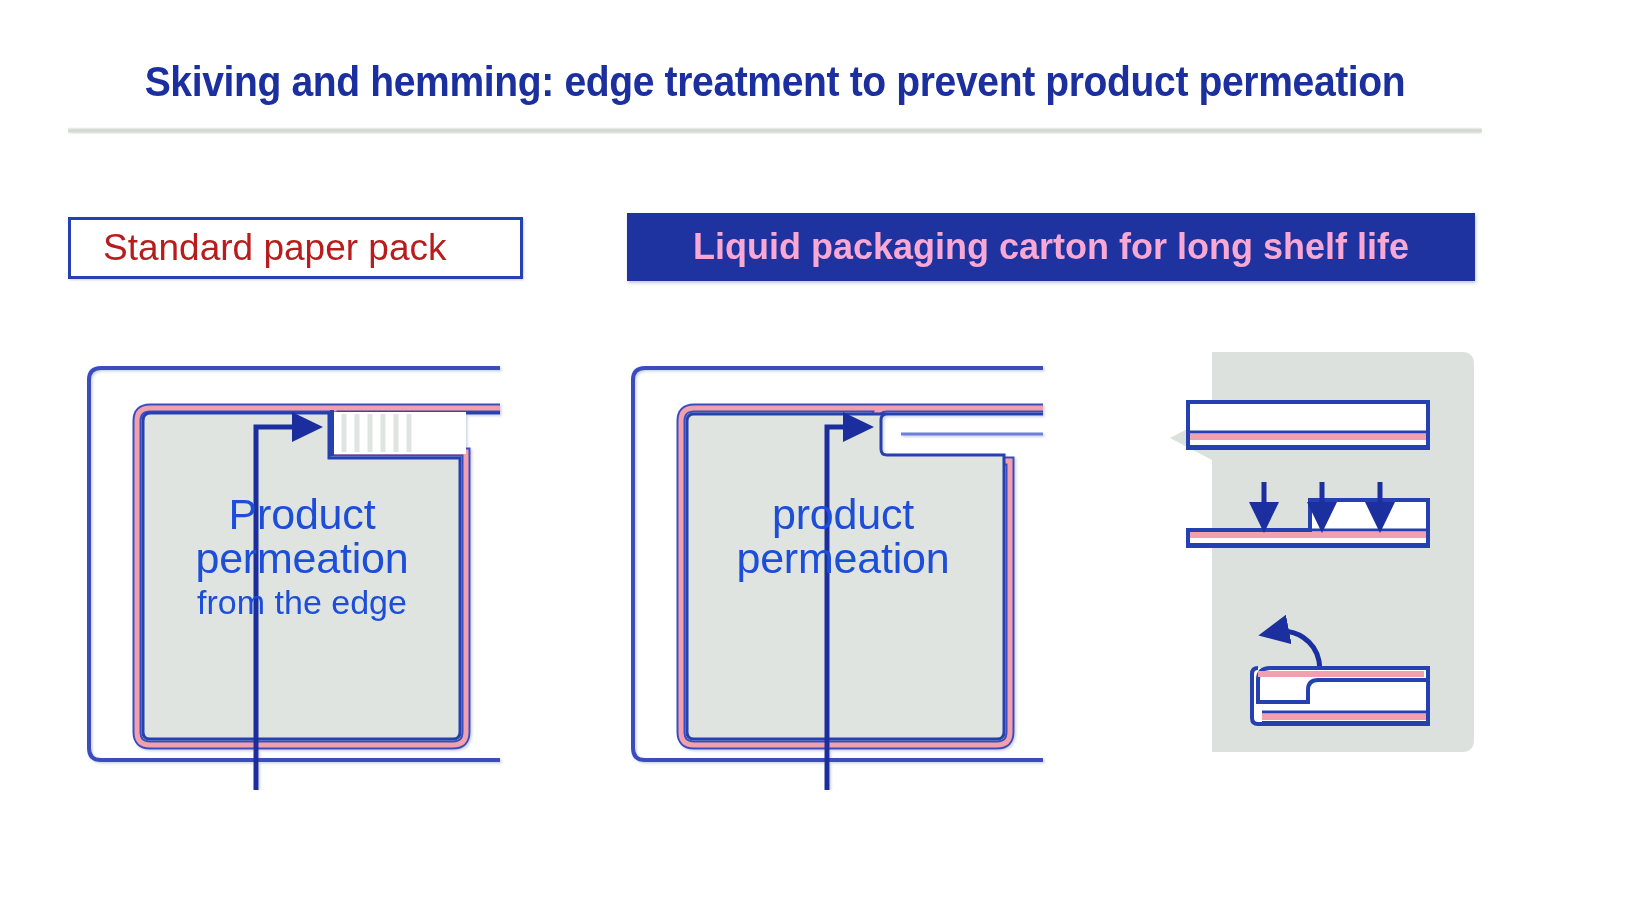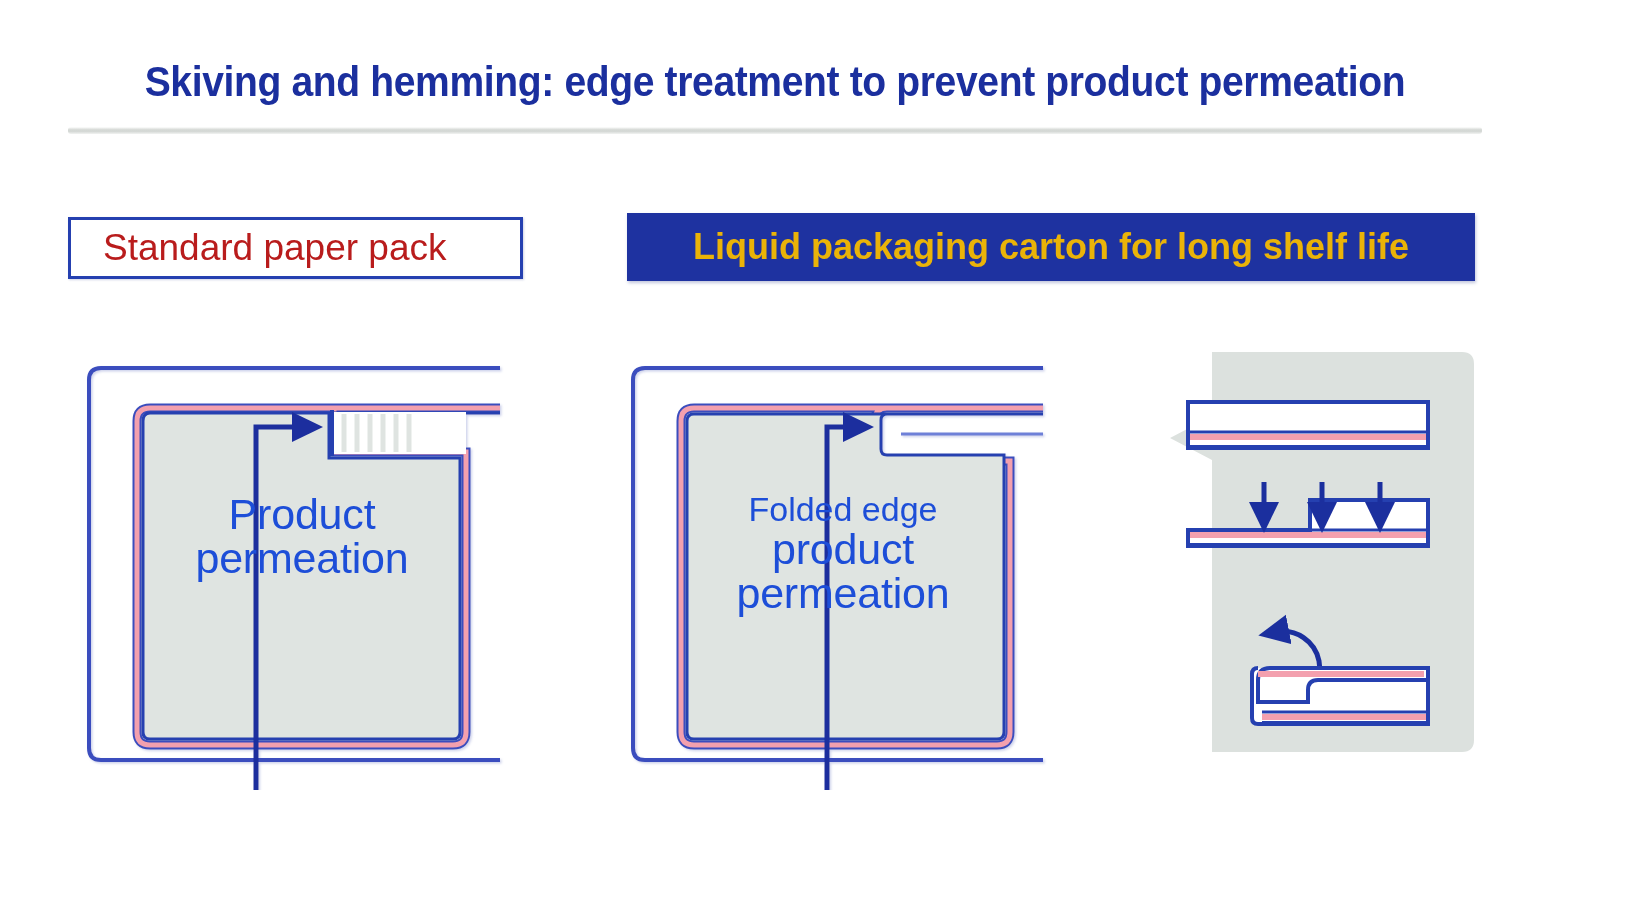--- a/index.html
+++ b/index.html
@@ -51,21 +51,21 @@
     background: #ffffff;
     color: #b91c1c;
     font-size: 37px;
     padding-left: 32px;
     box-shadow: 1px 1px 2px rgba(120,130,180,.35);
   }
   #hdr-liquid {
     left: 627px; top: 213px;
     width: 848px; height: 68px;
     background: #1E32A0;
-    color: #eab308;
+    color: #f9a8d4;
     font-family: "Liberation Sans Narrow", "Liberation Sans", sans-serif;
     font-weight: bold;
     font-size: 36px;
     justify-content: center;
     box-shadow: 1px 2px 3px rgba(120,130,180,.45);
   }
 
   
   #diagrams {
     position: absolute;
@@ -187,19 +187,19 @@
       <line x1="1262" y1="387" x2="1426" y2="387" stroke="#F3A0AE" stroke-width="6"></line>
       <line x1="1262" y1="382" x2="1426" y2="382" stroke="#2540B0" stroke-width="3"></line>
       <line x1="1262" y1="393" x2="1426" y2="393" stroke="#2540B0" stroke-width="4"></line>
     </g>
   </g>
 </svg>
 
 <div class="dtext" id="left-text">
   <span class="big">Product</span>
   <span class="big">permeation</span>
+  <span class="small">from the edge</span>
 </div>
 
 <div class="dtext" id="right-text">
-  <span class="small">Folded edge</span>
   <span class="big">product</span>
   <span class="big">permeation</span>
 </div>
 
 </body></html>

